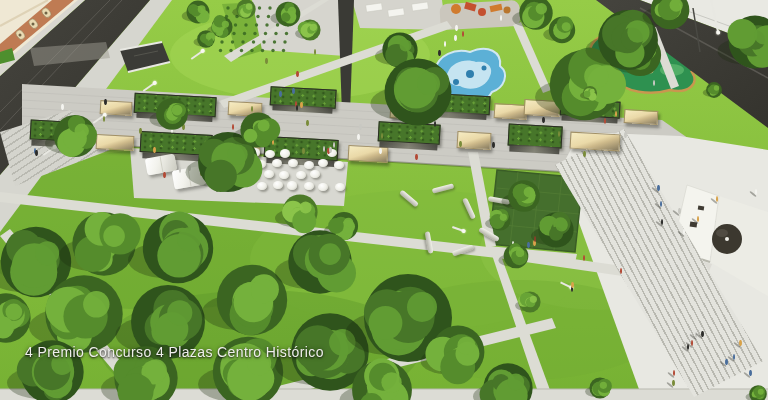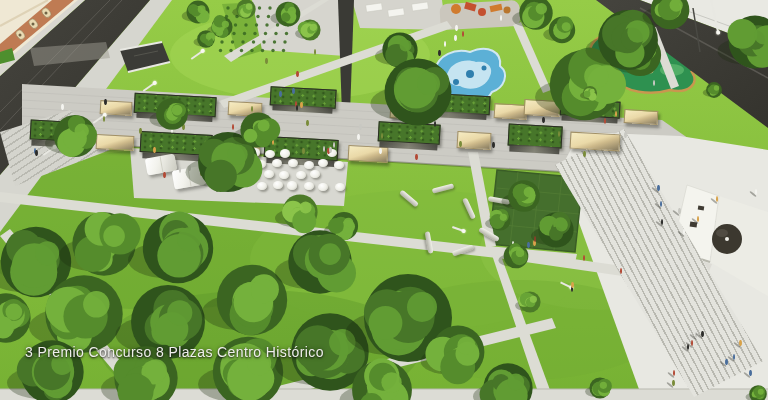--- a/index.html
+++ b/index.html
@@ -969,15 +969,15 @@
         <circle cx="760.2892668101262" cy="395.1812771831655" r="4.363091087341308" fill="#558c2c"></circle>
         <circle cx="759.5234523333656" cy="394.0142675802792" r="4.5649835586547844" fill="#74b13c"></circle>
         <circle cx="757.8876136926814" cy="392.8624314336257" r="5.61641387939453" fill="#558c2c"></circle>
         <circle cx="754.9129338751629" cy="394.3566515628602" r="3.183818054199219" fill="#74b13c"></circle>
         <circle cx="759.5420766681366" cy="391.83312186629047" r="5.879355621337891" fill="#558c2c"></circle>
         <circle cx="760.8" cy="391.8" r="3" fill="#74b13c" opacity="0.9"></circle>
       </g>
     </svg>
 
   <div id="caption">
-    <span>3 Premio Concurso 8 Plazas Centro Histórico</span>
+    <span>4 Premio Concurso 4 Plazas Centro Histórico</span>
   </div>
 </div>
 
 </body></html>

